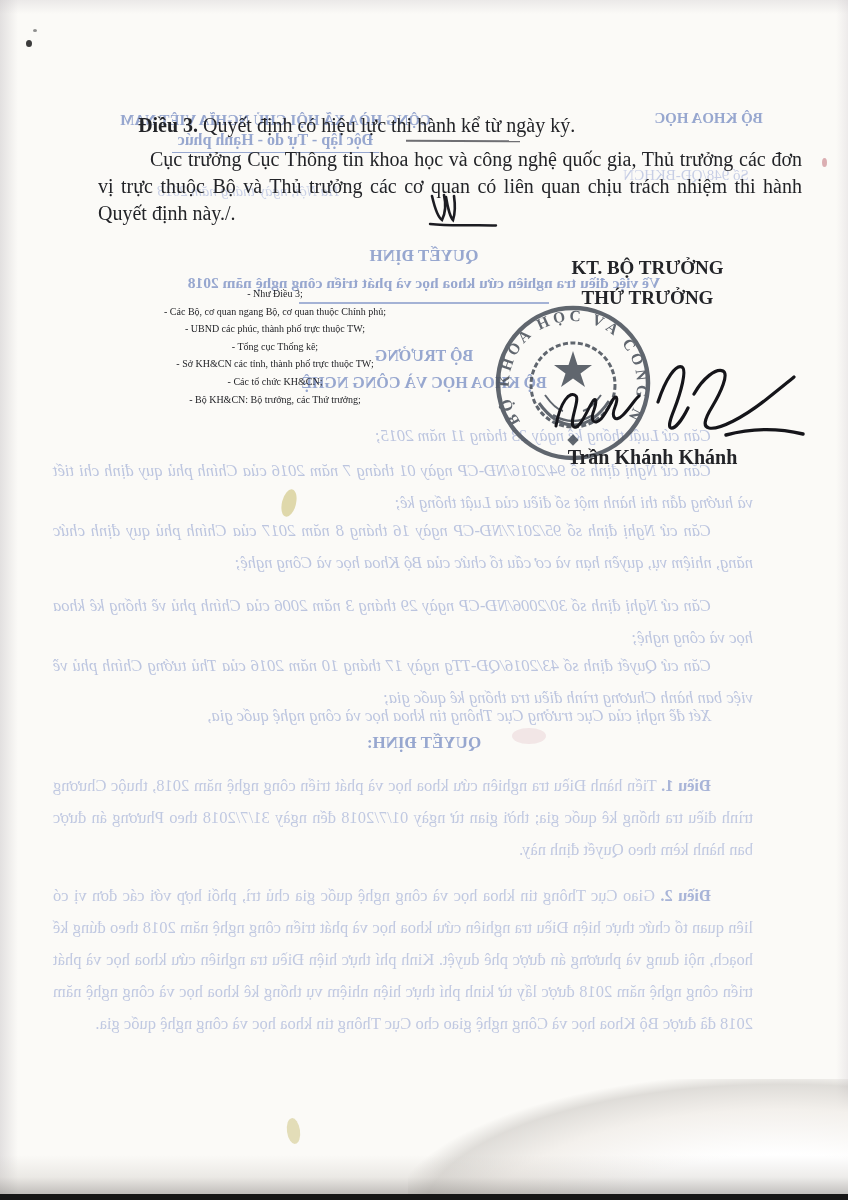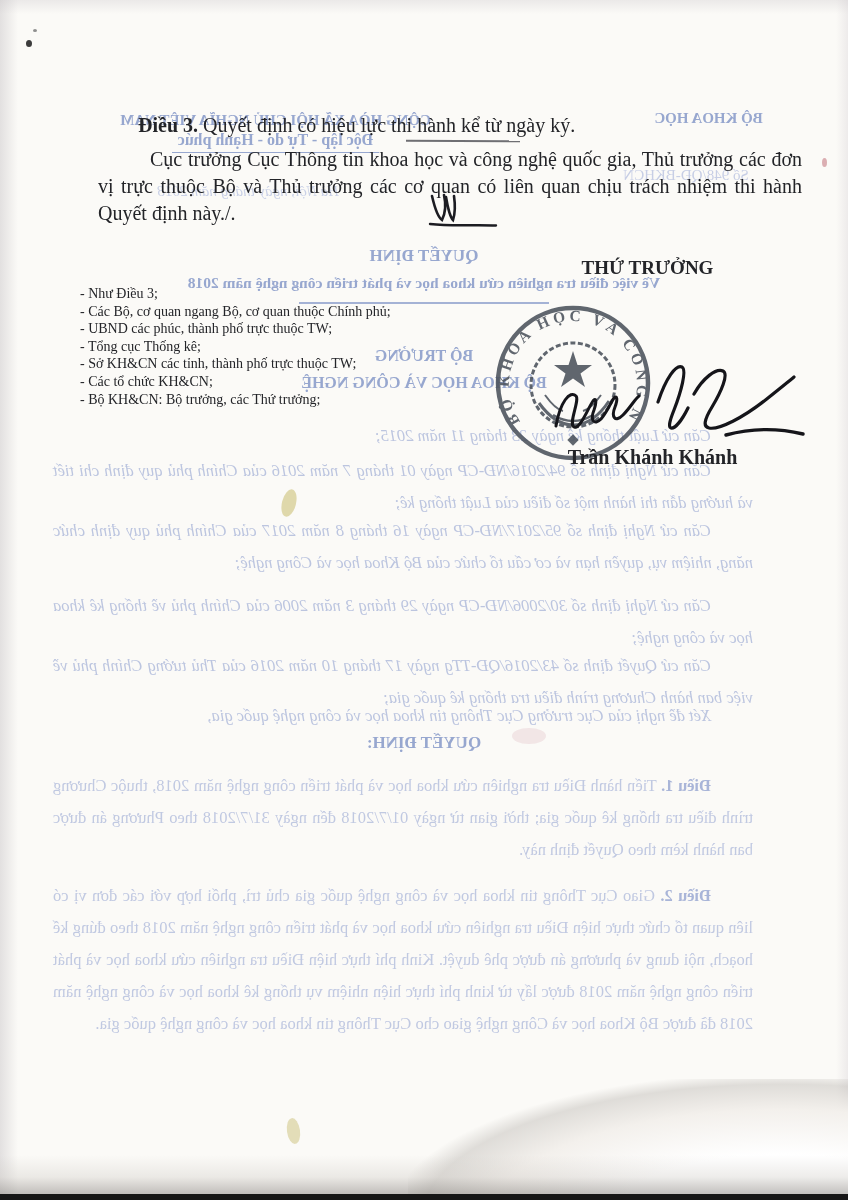--- a/index.html
+++ b/index.html
@@ -47,21 +47,21 @@
   .bh-recital{left:95px;width:700px;}
   .bh-label{left:0;right:0;top:733px;font-size:17px;}
   .bh-art{left:95px;width:700px;}
   
   .front{color:#232428;}
   .art3{left:86px;top:112px;width:704px;font-size:20px;line-height:27px;text-align:justify;text-indent:52px;}
   .art3 .lead{font-weight:bold;}
   .art3-p2{left:98px;top:146px;width:704px;font-size:20px;line-height:27px;text-align:justify;text-indent:52px;}
   .recipients{left:80px;top:285px;width:390px;}
   .recipients .label{font-weight:bold;font-style:italic;font-size:16px;line-height:19px;}
-  .recipients .item{font-size:14px;line-height:17.6px;}
+  .recipients .item{font-size:10px;line-height:17.6px;text-align:center;}
   .sig-title{left:540px;top:253px;width:215px;text-align:center;font-weight:bold;font-size:19px;line-height:30px;}
   .sig-name{left:545px;top:446px;width:215px;text-align:center;font-weight:bold;font-size:20px;}
   .stamp-wrap{left:493px;top:303px;width:160px;height:160px;opacity:.88;filter:blur(.3px);}
   .sign-wrap{left:540px;top:350px;width:270px;height:95px;}
   .hand-wrap{left:422px;top:190px;width:85px;height:40px;}
 </style>
 </head>
 <body>
 
 <div class="page">
@@ -114,20 +114,21 @@
       <div class="item">- Như Điều 3;</div>
       <div class="item">- Các Bộ, cơ quan ngang Bộ, cơ quan thuộc Chính phủ;</div>
       <div class="item">- UBND các phúc, thành phố trực thuộc TW;</div>
       <div class="item">- Tổng cục Thống kê;</div>
       <div class="item">- Sở KH&amp;CN các tỉnh, thành phố trực thuộc TW;</div>
       <div class="item">- Các tổ chức KH&amp;CN;</div>
       <div class="item">- Bộ KH&amp;CN: Bộ trưởng, các Thứ trưởng;</div>
     </div>
 
     <div class="abs sig-title">
+      <div>KT. BỘ TRƯỞNG</div>
       <div>THỨ TRƯỞNG</div>
     </div>
 
     <svg class="abs stamp-wrap" viewBox="0 0 160 160">
       <g stroke="#4b525c" fill="none">
         <circle cx="80" cy="80" r="75" stroke-width="4.5"></circle>
         <circle cx="80" cy="82" r="42" stroke-width="3" stroke-dasharray="5 2.5"></circle>
         <path d="M 46 100 q 16 22 34 22 q 20 0 36 -24" stroke-width="3"></path>
         <path d="M 52 92 q 10 14 18 16 M 108 92 q -10 14 -18 16" stroke-width="2"></path>
         <path d="M 60 112 q 20 12 40 0" stroke-width="2.5"></path>

